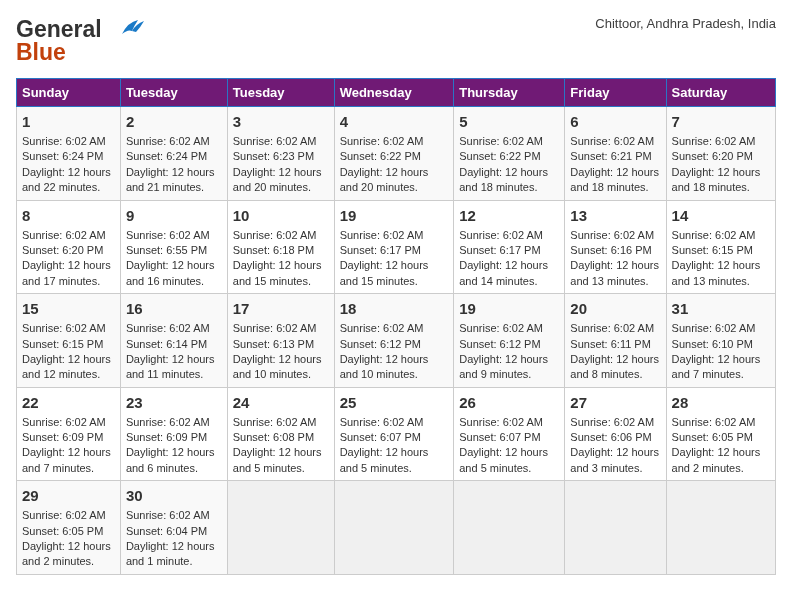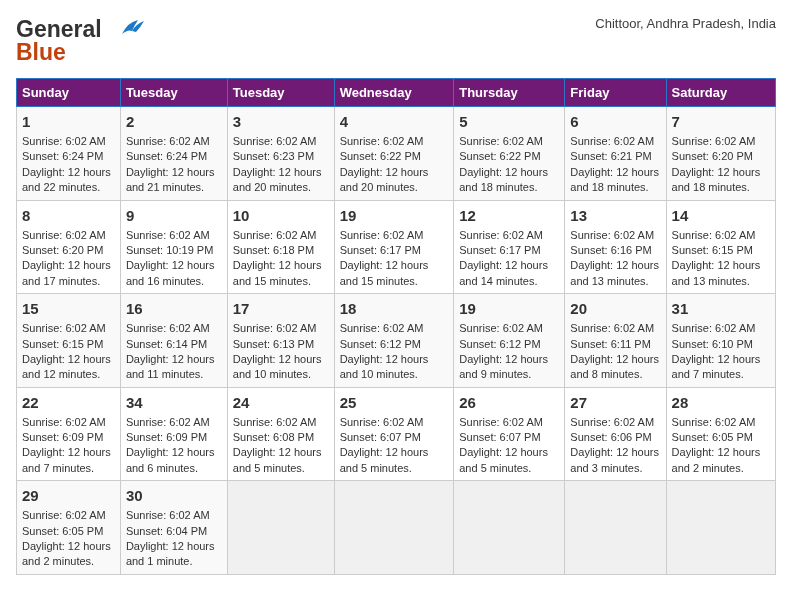--- a/index.html
+++ b/index.html
@@ -151,21 +151,21 @@
       <tr>
         <td>
     <span class="day-num">8</span>
     <span>Sunrise: 6:02 AM</span><br>
     <span>Sunset: 6:20 PM</span><br>
     <span>Daylight: 12 hours and 17 minutes.</span>
   </td>
         <td>
     <span class="day-num">9</span>
     <span>Sunrise: 6:02 AM</span><br>
-    <span>Sunset: 10:19 PM</span><br>
+    <span>Sunset: 6:55 PM</span><br>
     <span>Daylight: 12 hours and 16 minutes.</span>
   </td>
         <td>
     <span class="day-num">10</span>
     <span>Sunrise: 6:02 AM</span><br>
     <span>Sunset: 6:18 PM</span><br>
     <span>Daylight: 12 hours and 15 minutes.</span>
   </td>
         <td>
     <span class="day-num">19</span>
@@ -237,21 +237,21 @@
   </td>
       </tr>
       <tr>
         <td>
     <span class="day-num">22</span>
     <span>Sunrise: 6:02 AM</span><br>
     <span>Sunset: 6:09 PM</span><br>
     <span>Daylight: 12 hours and 7 minutes.</span>
   </td>
         <td>
-    <span class="day-num">34</span>
+    <span class="day-num">23</span>
     <span>Sunrise: 6:02 AM</span><br>
     <span>Sunset: 6:09 PM</span><br>
     <span>Daylight: 12 hours and 6 minutes.</span>
   </td>
         <td>
     <span class="day-num">24</span>
     <span>Sunrise: 6:02 AM</span><br>
     <span>Sunset: 6:08 PM</span><br>
     <span>Daylight: 12 hours and 5 minutes.</span>
   </td>

